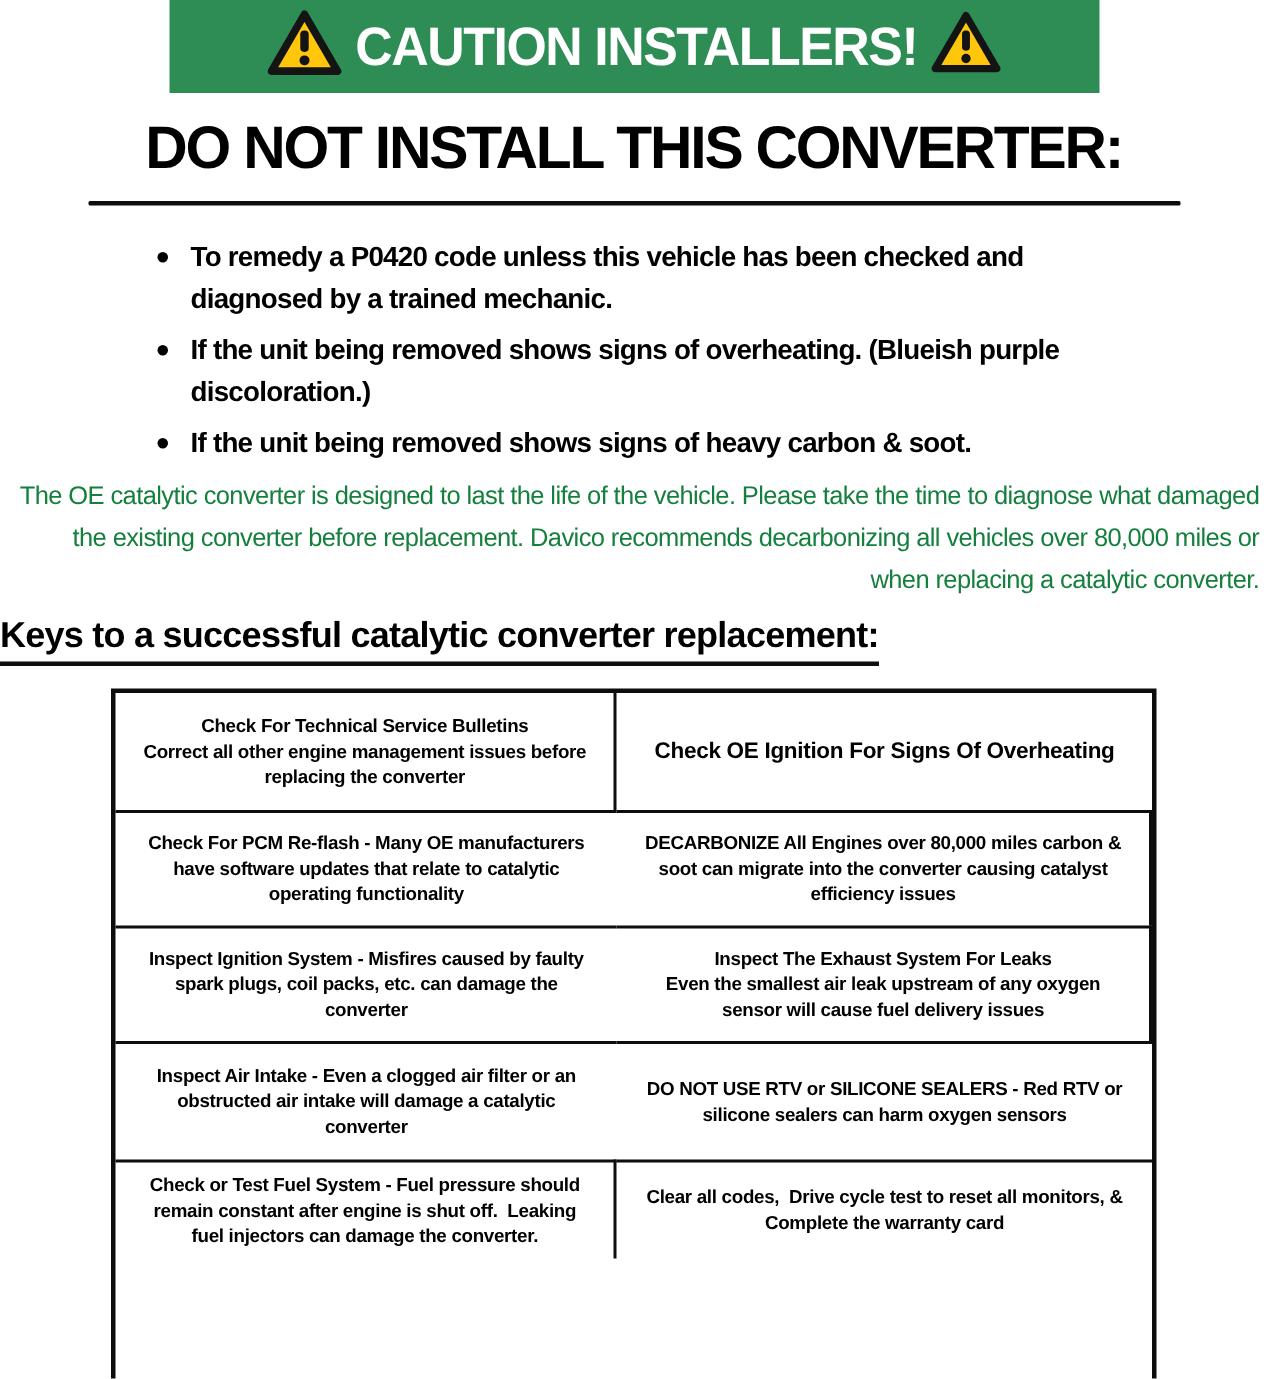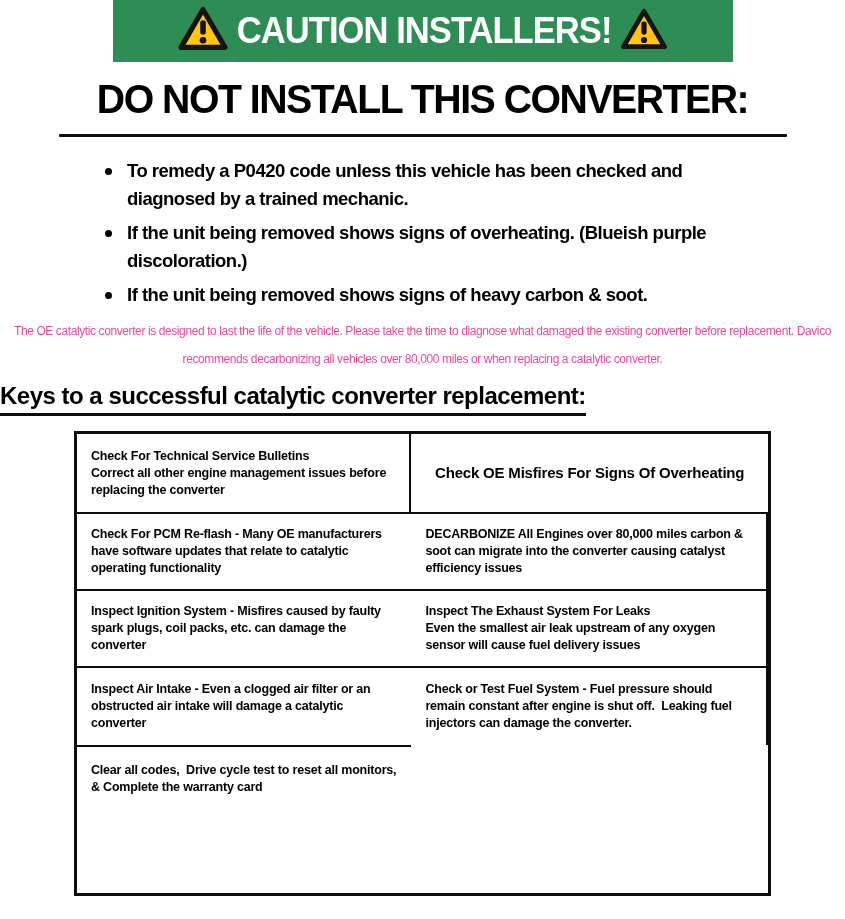--- a/index.html
+++ b/index.html
@@ -65,25 +65,25 @@
     width: 7px; height: 7px;
     border-radius: 50%;
     background: #000;
     margin-top: 11px;
   }
 
   
   .advisory {
     margin: 8px auto 0 auto;
     width: 834px;
-    text-align: center;
-    font-size: 12px;
+    text-align: right;
+    font-size: 17px;
     letter-spacing: -0.4px;
     line-height: 28px;
-    color: #ec4899;
+    color: #15803d;
   }
 
   
   .keys-heading-wrap { text-align: left; margin-top: 9px; }
   .keys-heading {
     display: inline-block;
     font-weight: 700;
     font-size: 24px;
     letter-spacing: -0.5px;
     border-bottom: 3px solid #0d0d0d;
@@ -96,20 +96,21 @@
     width: 697px;
     border: 3px solid #0d0d0d;
     display: grid;
     grid-template-columns: 48.4% 51.6%;
     grid-template-rows: 78px 77px 77px 79px 66px 82px;
   }
   .cell {
     display: flex;
     align-items: center;
     justify-content: center;
+    text-align: center;
     padding: 4px 14px;
     font-weight: 700;
     font-size: 12.5px;
     line-height: 17px;
     letter-spacing: -0.2px;
     white-space: pre-wrap;
     border-top: 2.5px solid #0d0d0d;
   }
   .cell.col-left { border-right: 2.5px solid #0d0d0d; }
   .cell.row-first { border-top: none; }
@@ -158,29 +159,30 @@
 
   <p class="advisory">The OE catalytic converter is designed to last the life of the vehicle. Please take the time to diagnose what damaged the existing converter before replacement. Davico recommends decarbonizing all vehicles over 80,000 miles or when replacing a catalytic converter.</p>
 
   <div class="keys-heading-wrap">
     <span class="keys-heading">Keys to a successful catalytic converter replacement:</span>
   </div>
 
   <div class="keys-table">
     <div class="cell col-left row-first">Check For Technical Service Bulletins
 Correct all other engine management issues before replacing the converter</div>
-    <div class="cell col-right row-first cell-lg">Check OE Misfires For Signs Of Overheating</div>
+    <div class="cell col-right row-first cell-lg">Check OE Ignition For Signs Of Overheating</div>
 
     <div class="cell col-right">Check For PCM Re-flash - Many OE manufacturers have software updates that relate to catalytic operating functionality</div>
 
     <div class="cell col-left">DECARBONIZE All Engines over 80,000 miles carbon &amp; soot can migrate into the converter causing catalyst efficiency issues</div>
     <div class="cell col-right">Inspect Ignition System - Misfires caused by faulty spark plugs, coil packs, etc. can damage the converter</div>
 
     <div class="cell col-left">Inspect The Exhaust System For Leaks
 Even the smallest air leak upstream of any oxygen sensor will cause fuel delivery issues</div>
     <div class="cell col-right">Inspect Air Intake - Even a clogged air filter or an obstructed air intake will damage a catalytic converter</div>
 
+    <div class="cell col-right">DO NOT USE RTV or SILICONE SEALERS - Red RTV or silicone sealers can harm oxygen sensors</div>
 
     <div class="cell col-left">Check or Test Fuel System - Fuel pressure should remain constant after engine is shut off.  Leaking fuel injectors can damage the converter.</div>
     <div class="cell col-right">Clear all codes,  Drive cycle test to reset all monitors, &amp; Complete the warranty card</div>
   </div>
 
 </div>
 
 </body></html>

